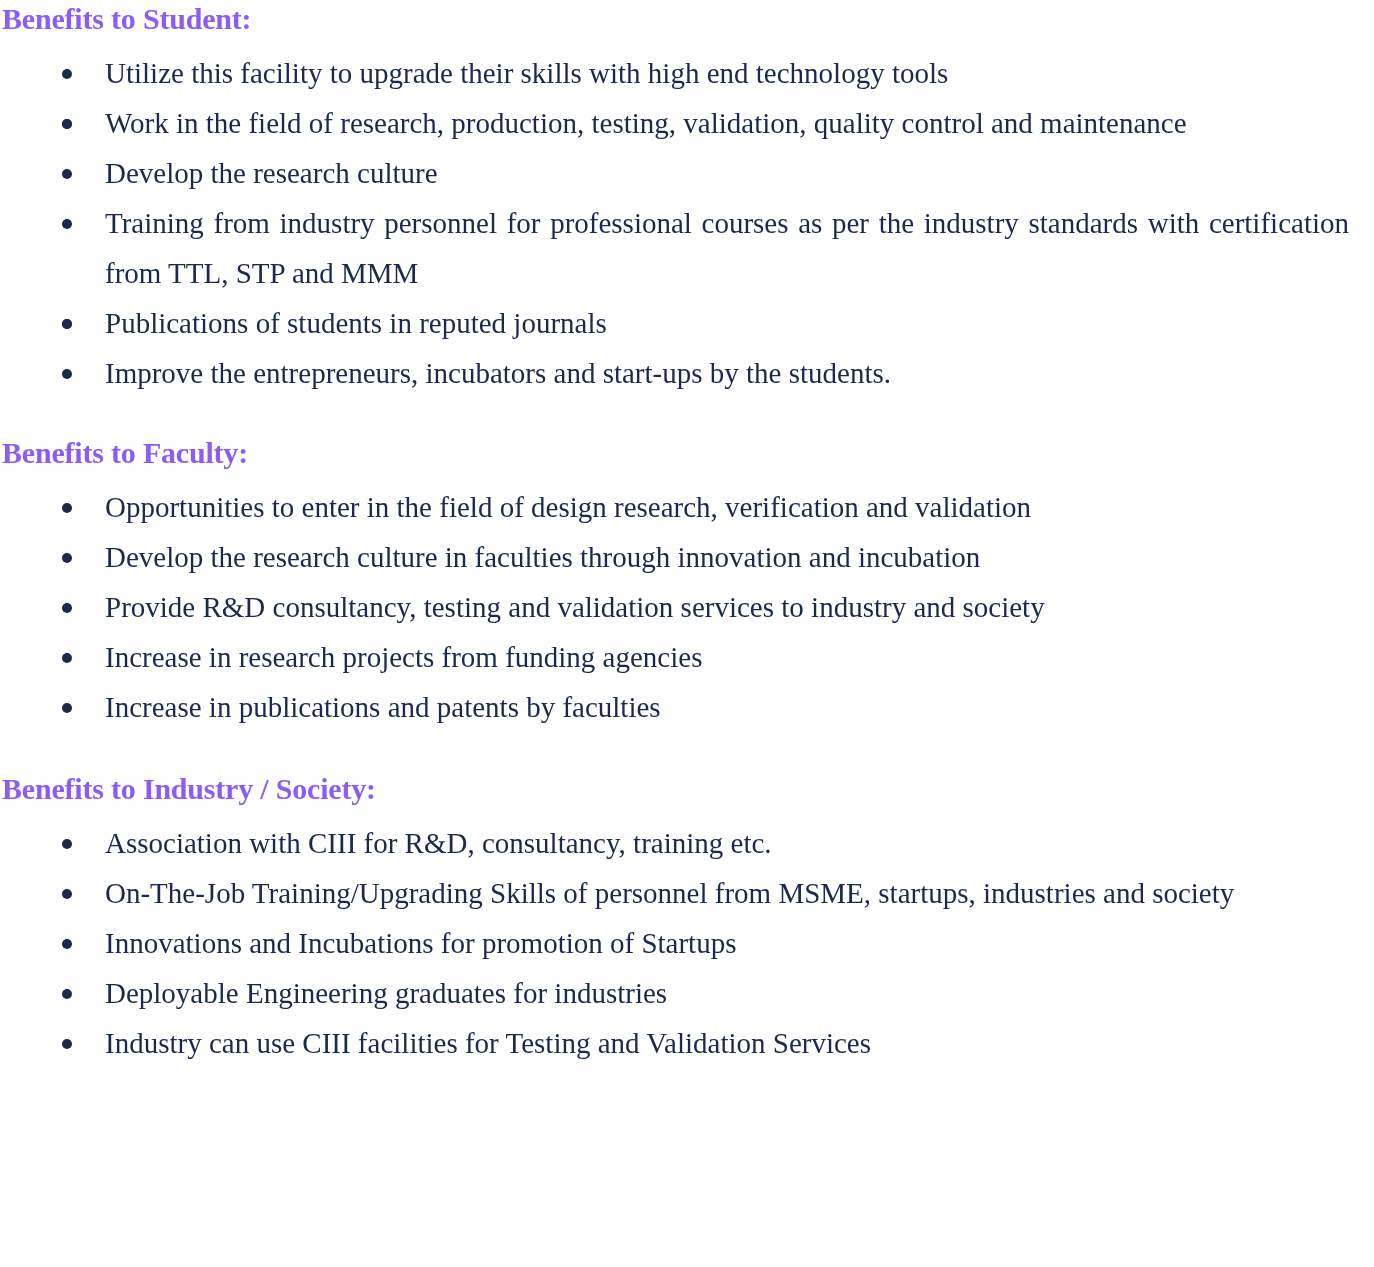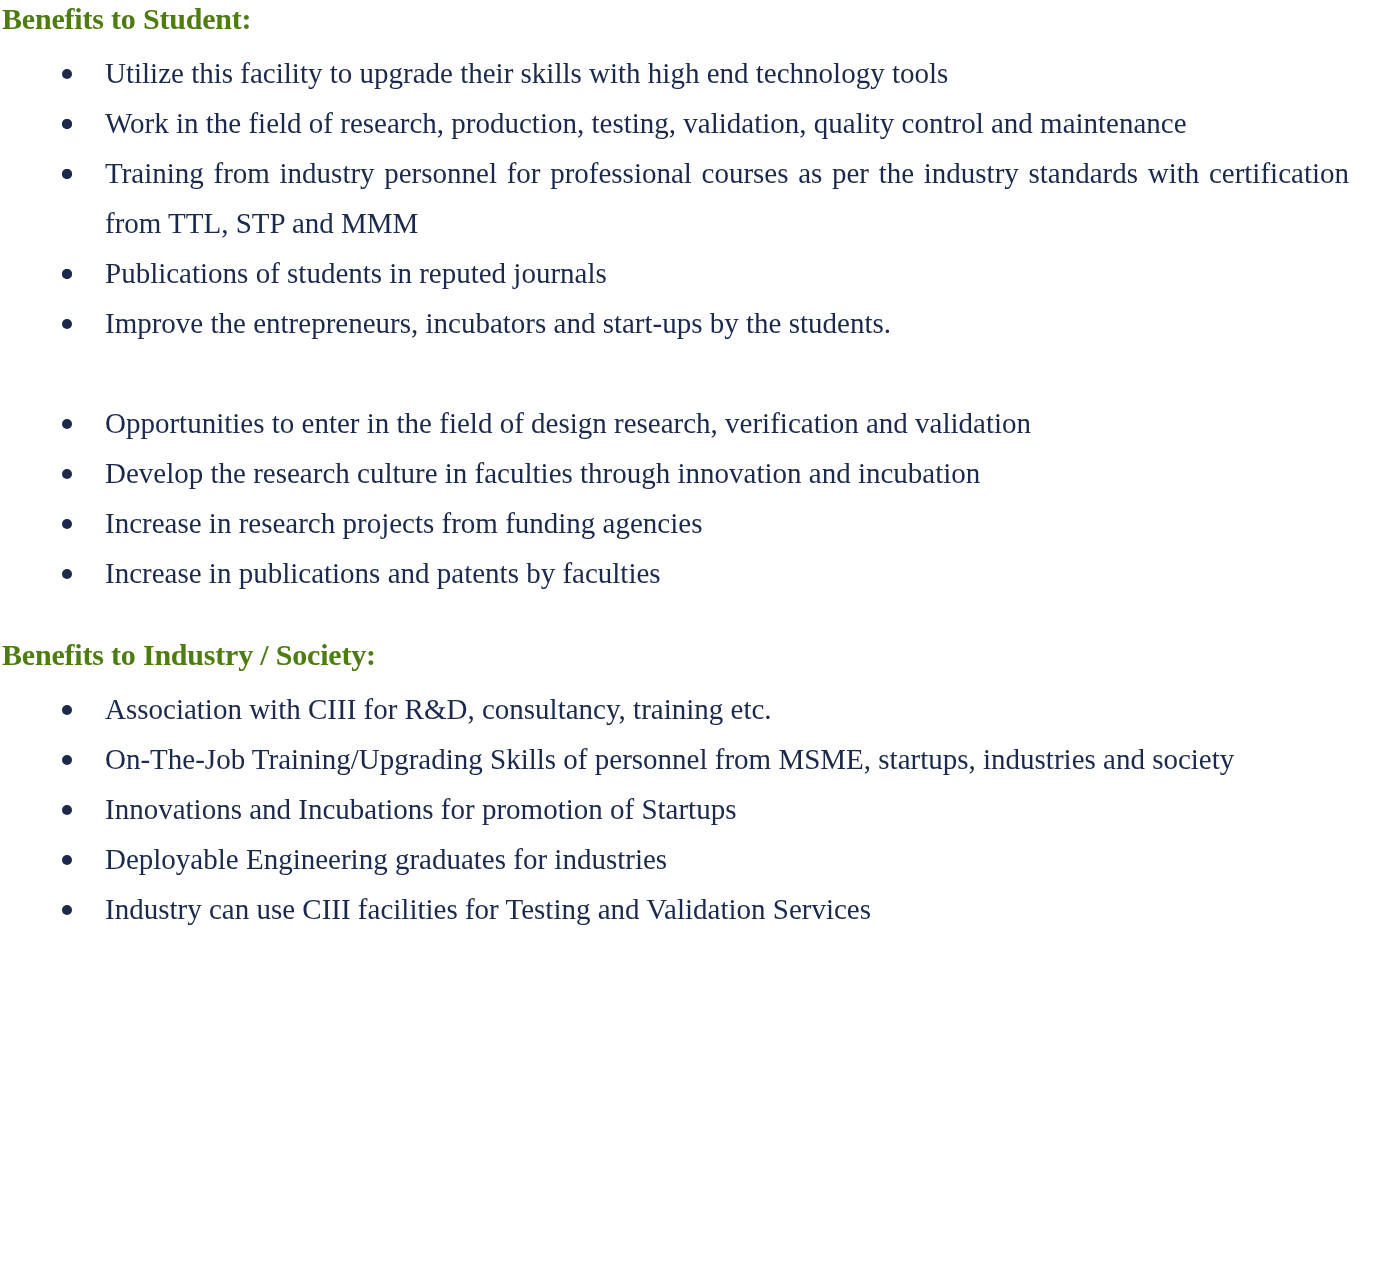--- a/index.html
+++ b/index.html
@@ -18,21 +18,21 @@
     width: 1374px;
     height: 1267px;
     background: #ffffff;
     box-sizing: border-box;
     padding: 0;
   }
   .section {
     margin: 0;
   }
   .section-heading {
-    color: #4d7c0f;
+    color: #8b5cf6;
     font-weight: bold;
     font-size: 30px;
     line-height: 34px;
     letter-spacing: -0.2px;
     margin: 0;
     padding: 0 0 0 2px;
     white-space: nowrap;
   }
   .bullet-list {
     list-style: none;
@@ -95,20 +95,21 @@
       </li>
       <li class="bullet-item">
         <span class="bullet-dot"></span>
       </li>
       <li class="bullet-item">
         <span class="bullet-dot"></span>
         <span class="bullet-text">Work in the field of research, production, testing, validation, quality control and maintenance</span>
       </li>
       <li class="bullet-item">
         <span class="bullet-dot"></span>
+        <span class="bullet-text">Develop the research culture</span>
       </li>
       <li class="bullet-item justify">
         <span class="bullet-dot"></span>
         <span class="bullet-text">Training from industry personnel for professional courses as per the industry standards with certification from TTL, STP and MMM</span>
       </li>
       <li class="bullet-item">
         <span class="bullet-dot"></span>
       </li>
       <li class="bullet-item">
         <span class="bullet-dot"></span>
@@ -117,29 +118,34 @@
       <li class="bullet-item">
         <span class="bullet-dot"></span>
         <span class="bullet-text">Improve the entrepreneurs, incubators and start-ups by the students.</span>
       </li>
     </ul>
   </div>
 
   <div class="gap-after-student"></div>
 
   <div class="section">
+    <h2 class="section-heading">Benefits to Faculty:</h2>
     <div class="heading-gap"></div>
     <ul class="bullet-list">
       <li class="bullet-item">
         <span class="bullet-dot"></span>
         <span class="bullet-text">Opportunities to enter in the field of design research, verification and validation</span>
       </li>
       <li class="bullet-item">
         <span class="bullet-dot"></span>
         <span class="bullet-text">Develop the research culture in faculties through innovation and incubation</span>
+      </li>
+      <li class="bullet-item">
+        <span class="bullet-dot"></span>
+        <span class="bullet-text">Provide R&amp;D consultancy, testing and validation services to industry and society</span>
       </li>
       <li class="bullet-item">
         <span class="bullet-dot"></span>
         <span class="bullet-text">Increase in research projects from funding agencies</span>
       </li>
       <li class="bullet-item">
         <span class="bullet-dot"></span>
         <span class="bullet-text">Increase in publications and patents by faculties</span>
       </li>
     </ul>

